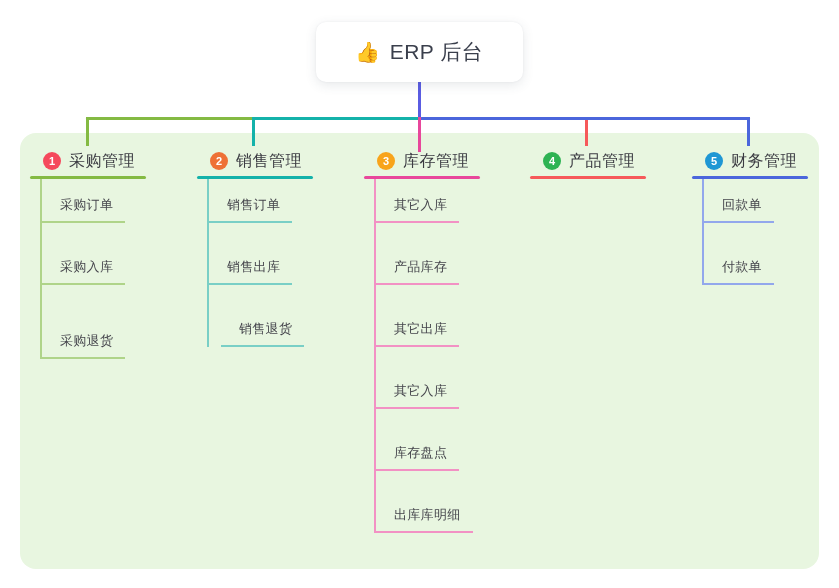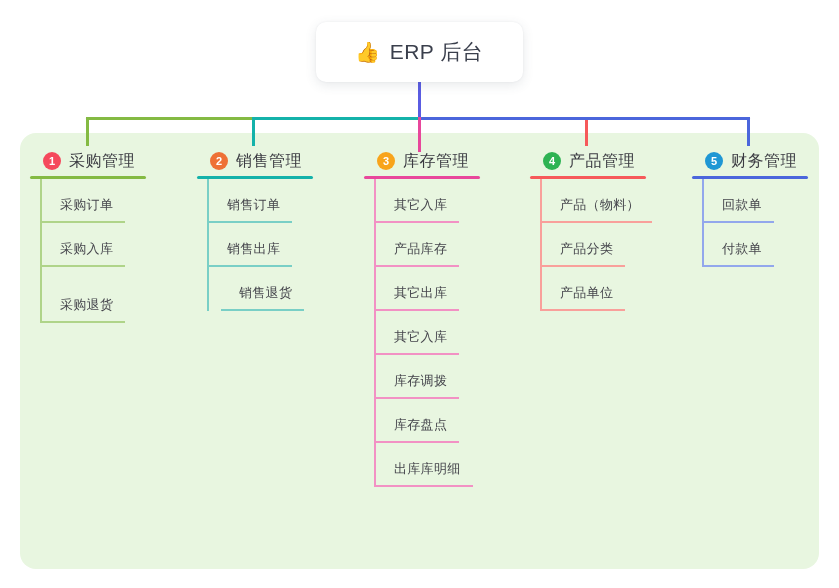--- a/index.html
+++ b/index.html
@@ -54,21 +54,21 @@
   .badge {
     width: 18px; height: 18px; border-radius: 50%;
     color: #ffffff; font-size: 11px; font-weight: 700;
     display: flex; align-items: center; justify-content: center;
     flex: 0 0 auto;
   }
   .node-label { font-size: 16px; font-weight: 500; color: #3b3b42; letter-spacing: 0.5px; }
   .node-underline { width: 116px; height: 3px; border-radius: 2px; margin-top: 2px; }
 
   .children { margin-left: 10px; border-left: 2px solid; width: max-content; }
-  .child { height: 44px; display: flex; align-items: flex-end; }
+  .child { height: 62px; display: flex; align-items: flex-end; }
   .children .child:first-child { height: 44px; }
   .child-label {
     display: inline-block; font-size: 13px; color: #45454c;
     padding: 0 12px 7px 18px; border-bottom: 2px solid;
     border-color: inherit; white-space: nowrap; letter-spacing: 0.3px;
   }
 </style>
 </head>
 <body>
 
@@ -142,48 +142,34 @@
       <div class="child" style="border-color: rgb(242, 145, 196);">
         <span class="child-label">产品库存</span>
         </div>
       <div class="child" style="border-color: rgb(242, 145, 196);">
         <span class="child-label">其它出库</span>
         </div>
       <div class="child" style="border-color: rgb(242, 145, 196);">
         <span class="child-label">其它入库</span>
         </div>
       <div class="child" style="border-color: rgb(242, 145, 196);">
-        <span class="child-label">库存调拨</span>
-        </div>
-      <div class="child" style="border-color: rgb(242, 145, 196);">
         <span class="child-label">库存盘点</span>
         </div>
       <div class="child" style="border-color: rgb(242, 145, 196);">
         <span class="child-label">出库库明细</span>
         </div>
     </div>
   </div>
 
   <div class="column col-4">
     <div class="node-header">
       <span class="badge" style="background: rgb(46, 179, 83);">4</span>
       <span class="node-label">产品管理</span>
     </div>
     <div class="node-underline" style="background: rgb(246, 89, 90);"></div>
-    <div class="children" style="border-color: rgb(249, 160, 155);">
-      <div class="child" style="border-color: rgb(249, 160, 155);">
-        <span class="child-label">产品（物料）</span>
-        </div>
-      <div class="child" style="border-color: rgb(249, 160, 155);">
-        <span class="child-label">产品分类</span>
-        </div>
-      <div class="child" style="border-color: rgb(249, 160, 155);">
-        <span class="child-label">产品单位</span>
-        </div>
-    </div>
   </div>
 
   <div class="column col-5">
     <div class="node-header">
       <span class="badge" style="background: rgb(31, 151, 212);">5</span>
       <span class="node-label">财务管理</span>
     </div>
     <div class="node-underline" style="background: rgb(75, 102, 220);"></div>
     <div class="children" style="border-color: rgb(146, 167, 236);">
       <div class="child" style="border-color: rgb(146, 167, 236);">

